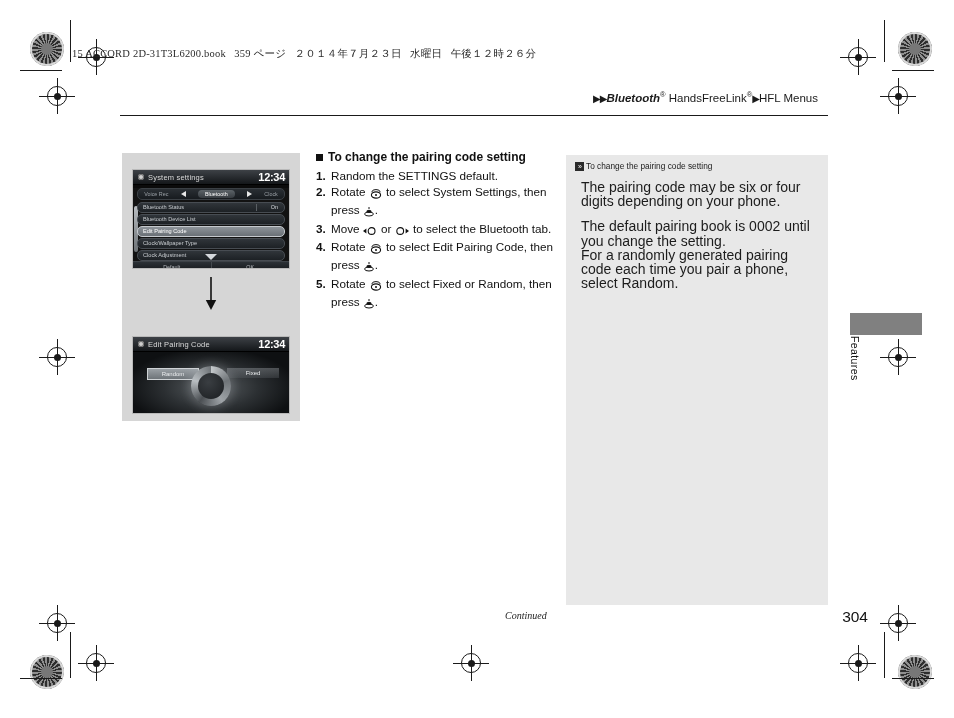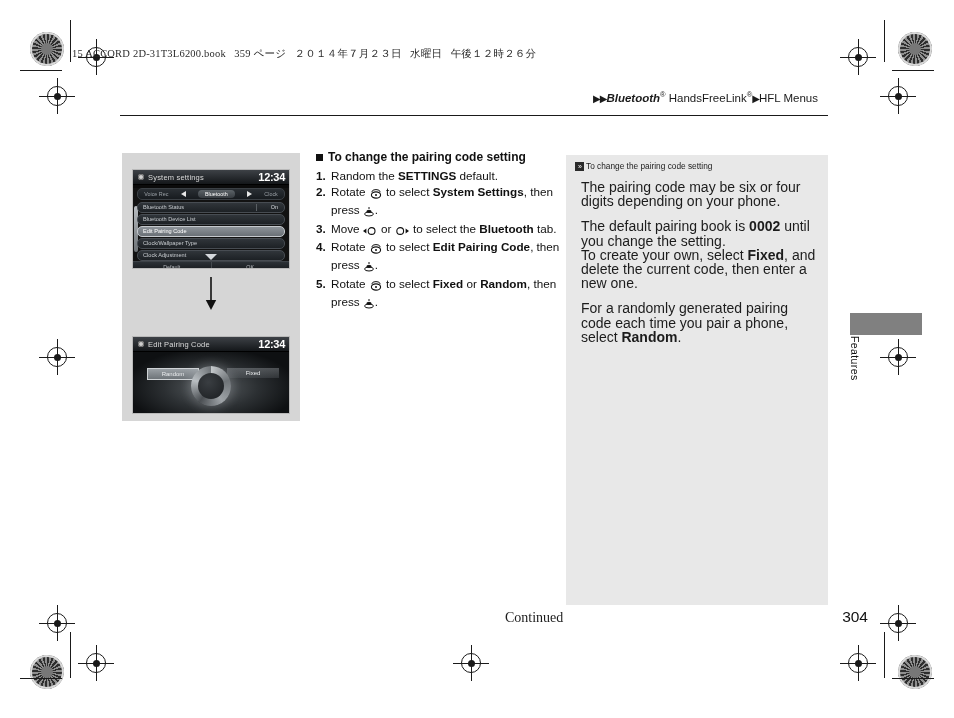--- a/index.html
+++ b/index.html
@@ -245,21 +245,21 @@
     margin-bottom: 3px;
     display:flex; align-items:baseline;
   }
   .sq {
     display:inline-block; width:7px; height:7px; background:#111;
     margin-right:5px; flex:none;
   }
   .step { display:flex; margin-bottom: 0px; }
   .step .num { font-weight:bold; width:15px; flex:none; }
   .step .txt { flex:1; }
-  .b { font-weight: bold; }
+  .b { font-weight: normal; }
 
   .ico { display:inline-block; vertical-align:-3px; }
 
   
   .note {
     position: absolute;
     left: 566px; top: 155px;
     width: 262px; height: 450px;
     background: #e8e8e8;
     padding: 6px 9px;
@@ -296,21 +296,21 @@
     width:16px; height:70px;
     writing-mode: vertical-rl;
     font-size: 10.5px;
     color:#111;
     letter-spacing: .4px;
   }
 
   
   .continued {
     position:absolute; left:505px; top:610px;
-    font-size: 14px; 
+    font-size: 10px; font-style: italic;
     font-family: "Liberation Serif", serif;
     color:#1c1c1c;
   }
   .pageno {
     position:absolute; right:86px; top:608px;
     font-size: 15.5px; color:#111;
   }
 </style>
 </head>
 <body>
@@ -502,21 +502,20 @@
   </div>
 </div>
 
 <div class="note">
   <div class="note-title">
     <span class="note-badge">»</span>
     <span>To change the pairing code setting</span>
   </div>
   <p class="note-p"><span>The pairing code may be six or four digits depending on your phone.</span></p>
   <p class="note-p tight"><span>The default pairing book is </span><span class="b">0002</span><span> until you change the setting.</span></p>
-  <p class="note-p"><span>To create your own, select </span><span class="b">Fixed</span><span>, and delete the current code, then enter a new one.</span></p>
   <p class="note-p"><span>For a randomly generated pairing code each time you pair a phone, select </span><span class="b">Random</span><span>.</span></p>
 </div>
 
 <div class="feat-block"></div>
 <div class="feat-label">Features</div>
 
 <div class="continued">Continued</div>
 <div class="pageno">304</div>
 
 </body></html>

